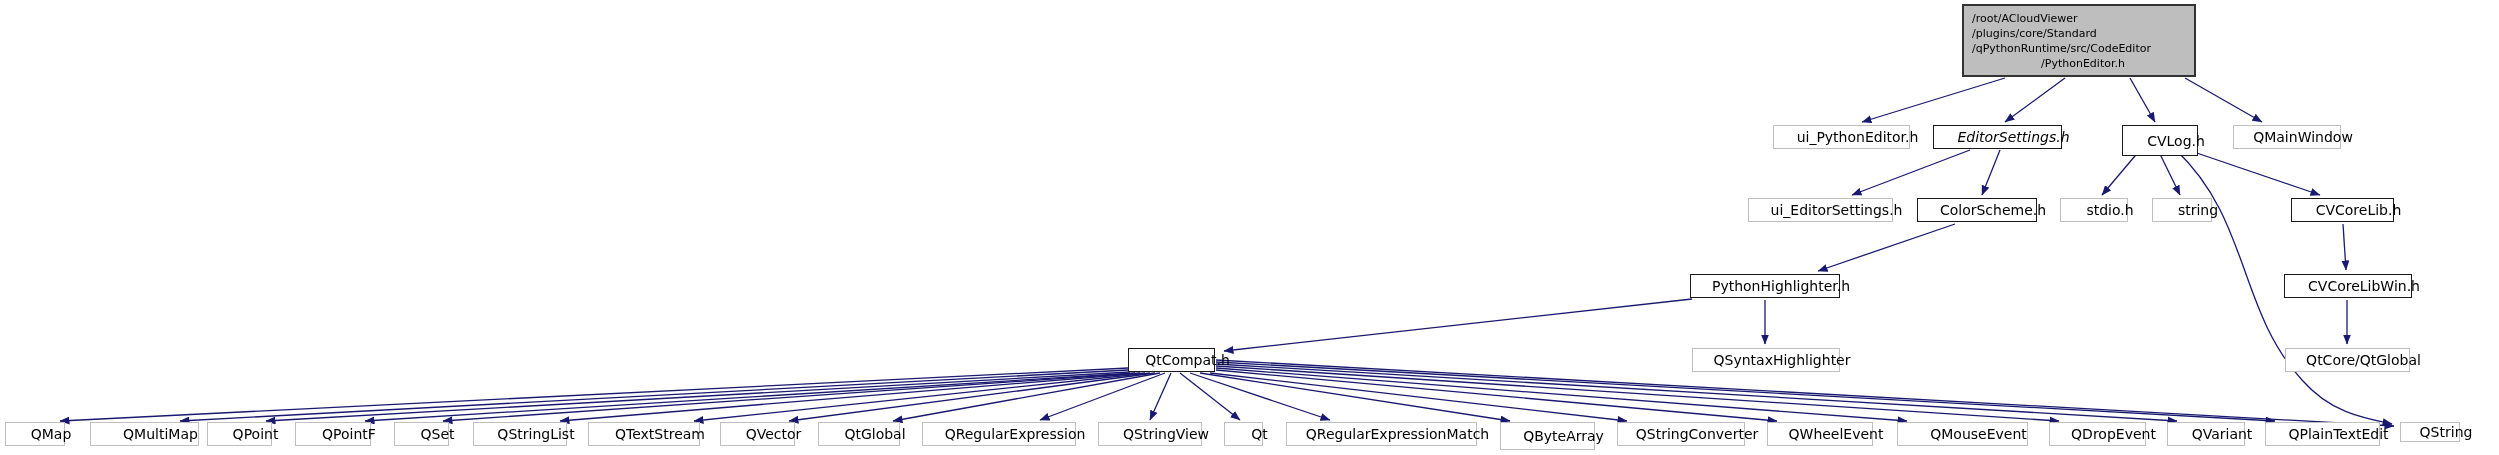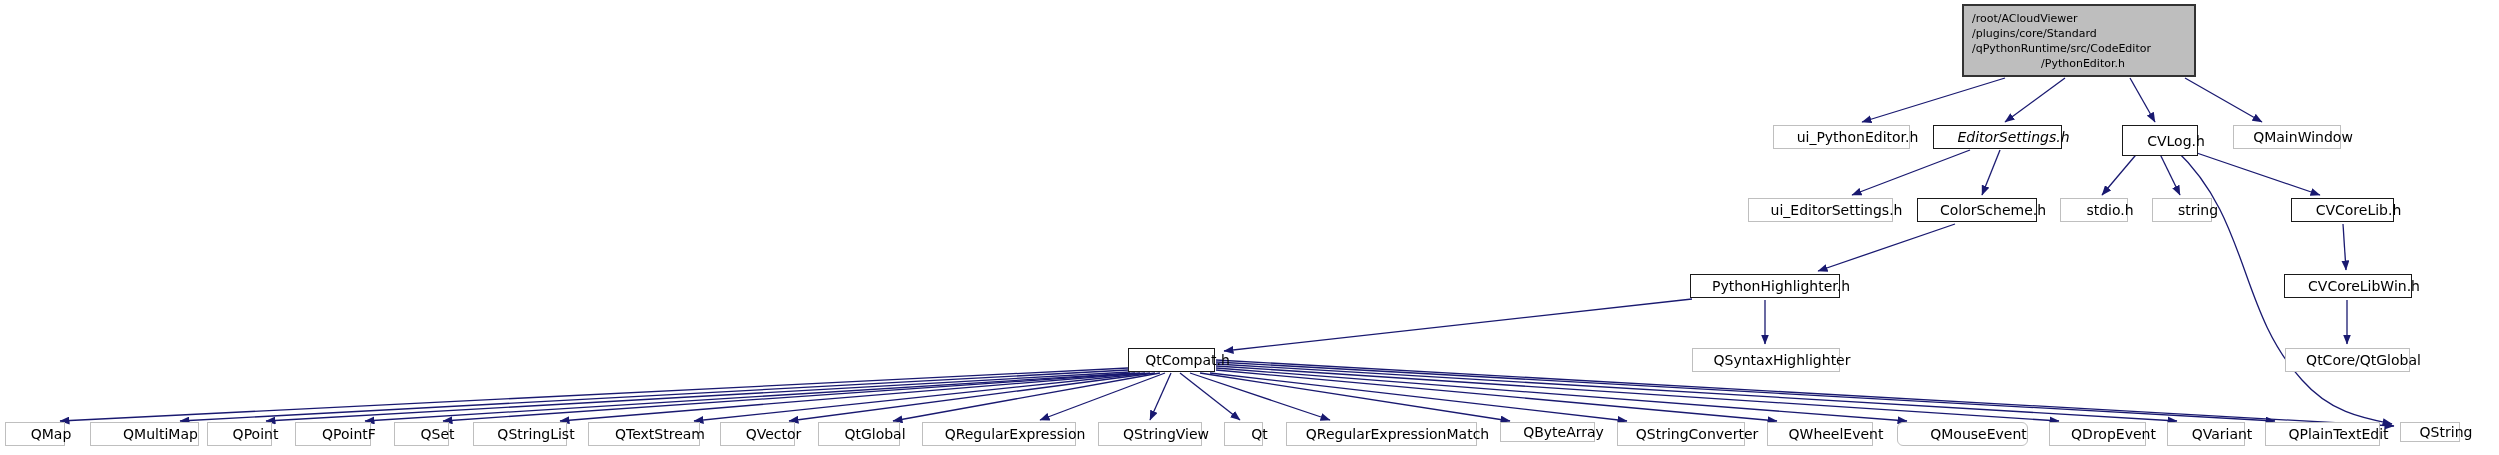--- a/index.html
+++ b/index.html
@@ -93,22 +93,22 @@
       <div class="node plain" style="left: 295px; top: 422px; width: 76px; height: 24px;">QPointF</div>
       <div class="node plain" style="left: 394px; top: 422px; width: 55px; height: 24px;">QSet</div>
       <div class="node plain" style="left: 473px; top: 422px; width: 94px; height: 24px;">QStringList</div>
       <div class="node plain" style="left: 588px; top: 422px; width: 112px; height: 24px;">QTextStream</div>
       <div class="node plain" style="left: 720px; top: 422px; width: 75px; height: 24px;">QVector</div>
       <div class="node plain" style="left: 818px; top: 422px; width: 82px; height: 24px;">QtGlobal</div>
       <div class="node plain" style="left: 922px; top: 422px; width: 154px; height: 24px;">QRegularExpression</div>
       <div class="node plain" style="left: 1098px; top: 422px; width: 104px; height: 24px;">QStringView</div>
       <div class="node plain" style="left: 1224px; top: 422px; width: 39px; height: 24px;">Qt</div>
       <div class="node plain" style="left: 1286px; top: 422px; width: 191px; height: 24px;">QRegularExpressionMatch</div>
-      <div class="node plain" style="left: 1500px; top: 422px; width: 95px; height: 20px;">QByteArray</div>
+      <div class="node plain" style="left: 1500px; top: 422px; width: 95px; height: 28px;">QByteArray</div>
       <div class="node plain" style="left: 1617px; top: 422px; width: 128px; height: 24px;">QStringConverter</div>
       <div class="node plain" style="left: 1767px; top: 422px; width: 106px; height: 24px;">QWheelEvent</div>
-      <div class="node plain" style="left: 1897px; top: 422px; width: 131px; height: 24px; border-radius: 6px;">QMouseEvent</div>
+      <div class="node plain" style="left: 1897px; top: 422px; width: 131px; height: 24px;">QMouseEvent</div>
       <div class="node plain" style="left: 2049px; top: 422px; width: 97px; height: 24px;">QDropEvent</div>
       <div class="node plain" style="left: 2167px; top: 422px; width: 78px; height: 24px;">QVariant</div>
       <div class="node plain" style="left: 2265px; top: 422px; width: 115px; height: 24px;">QPlainTextEdit</div>
       <div class="node plain" style="left: 2400px; top: 422px; width: 60px; height: 20px;">QString</div>
     </div>
 </div>
 
 </body></html>

